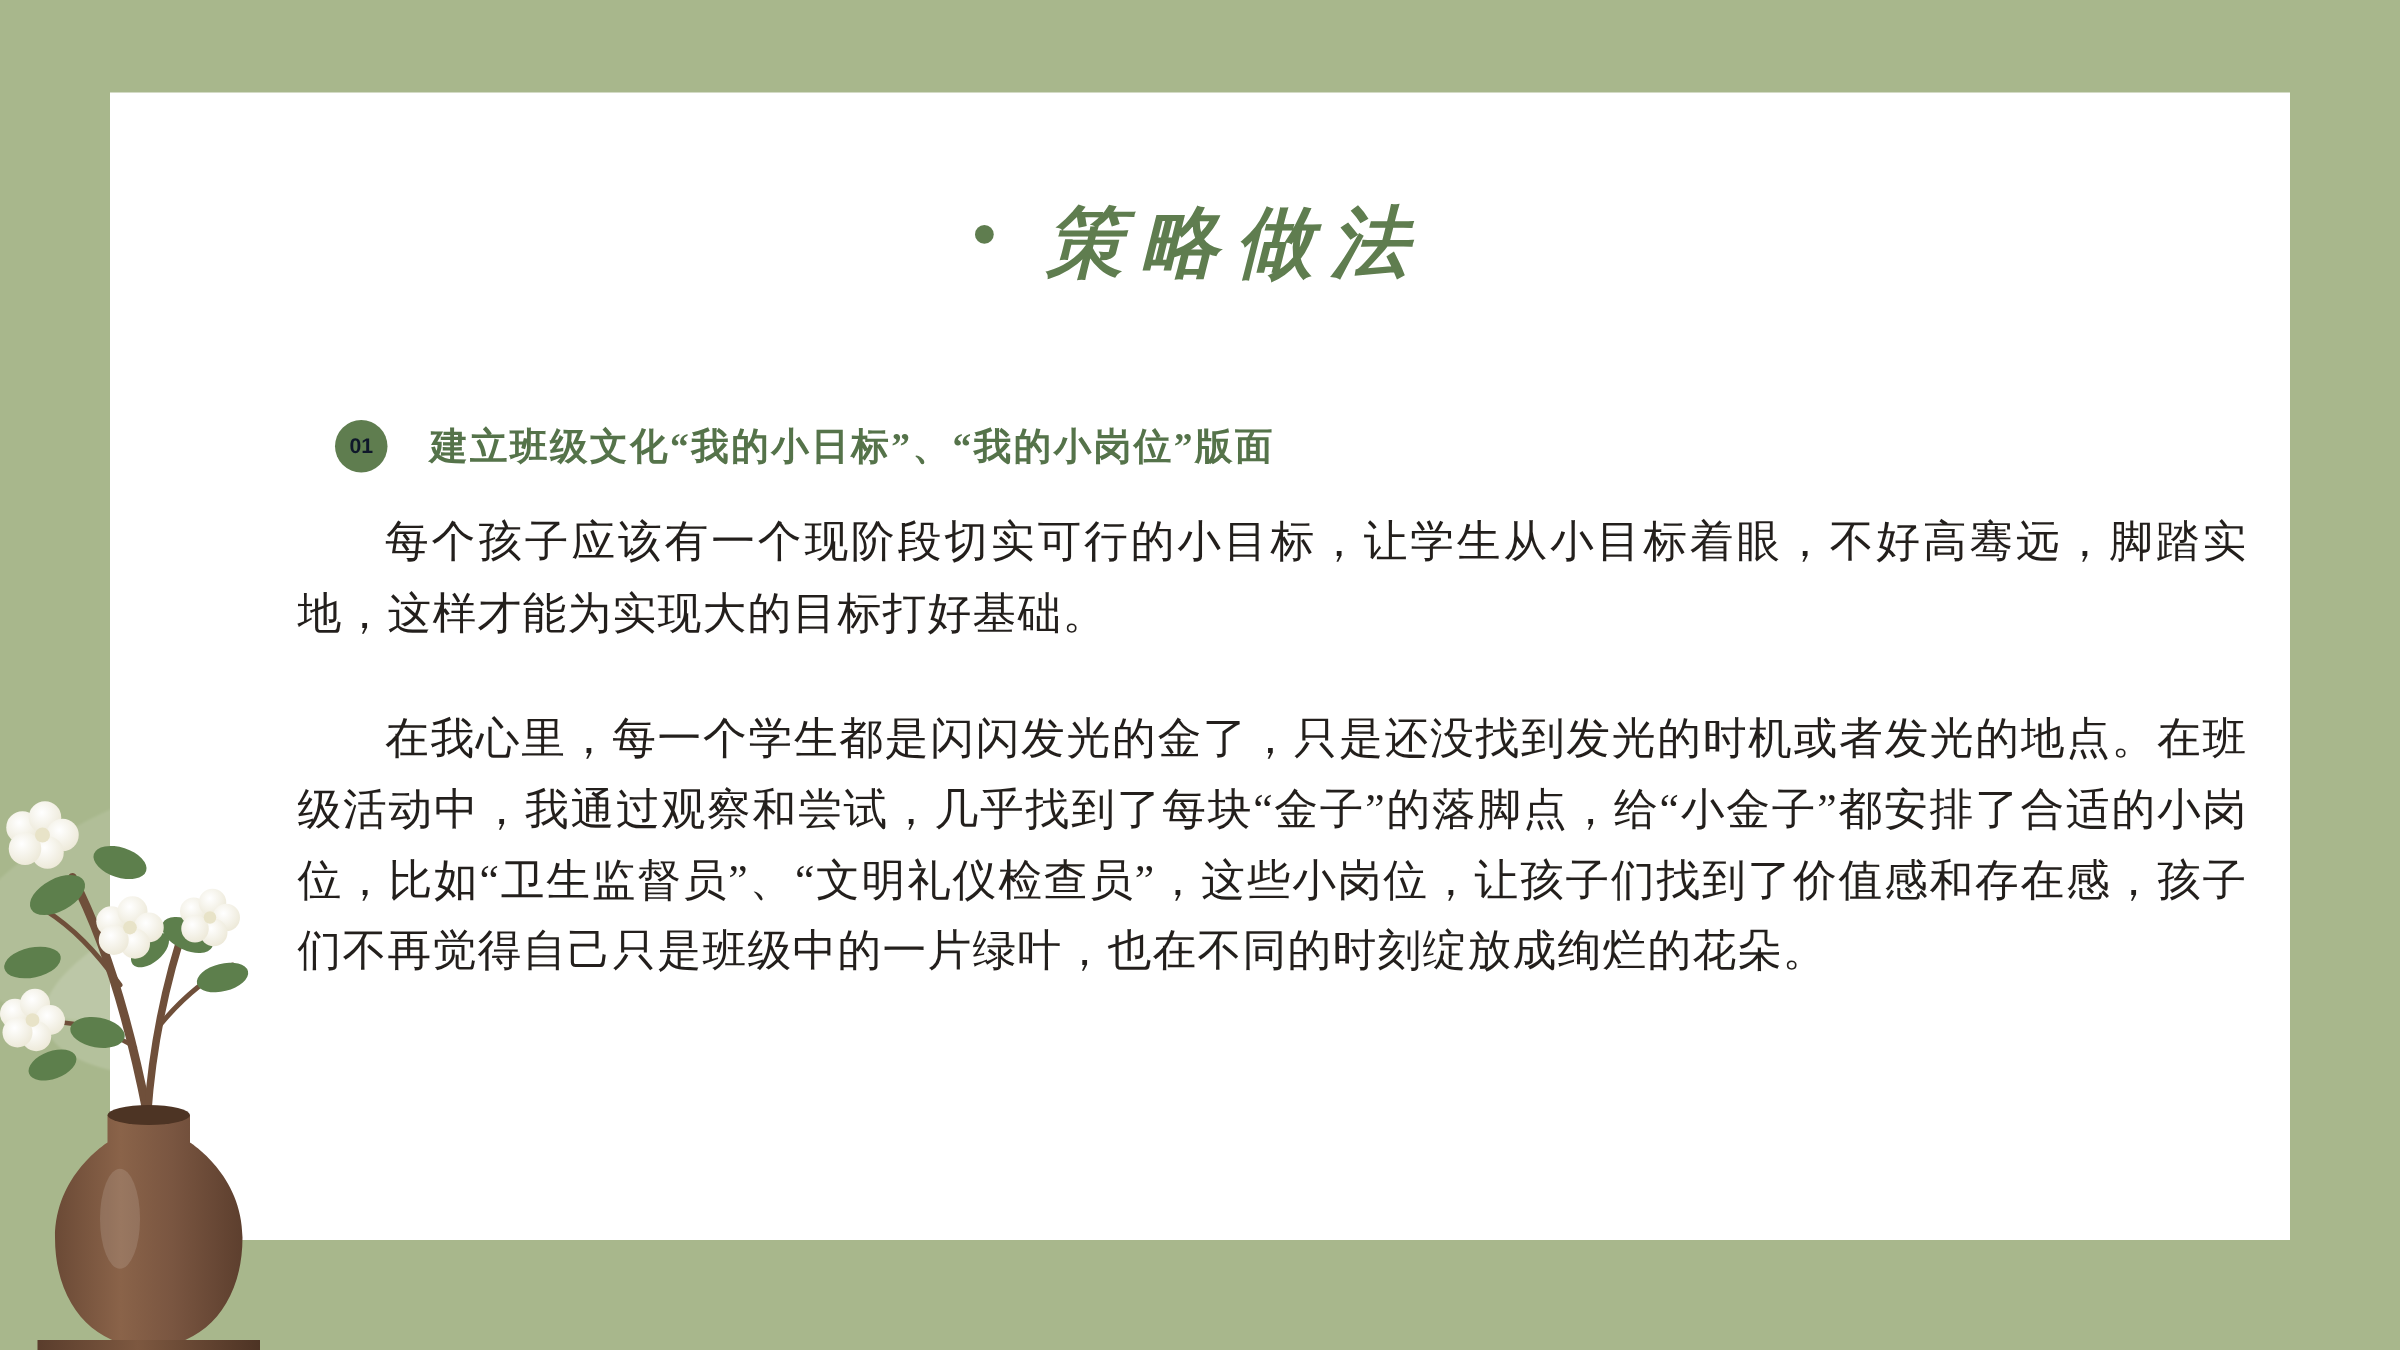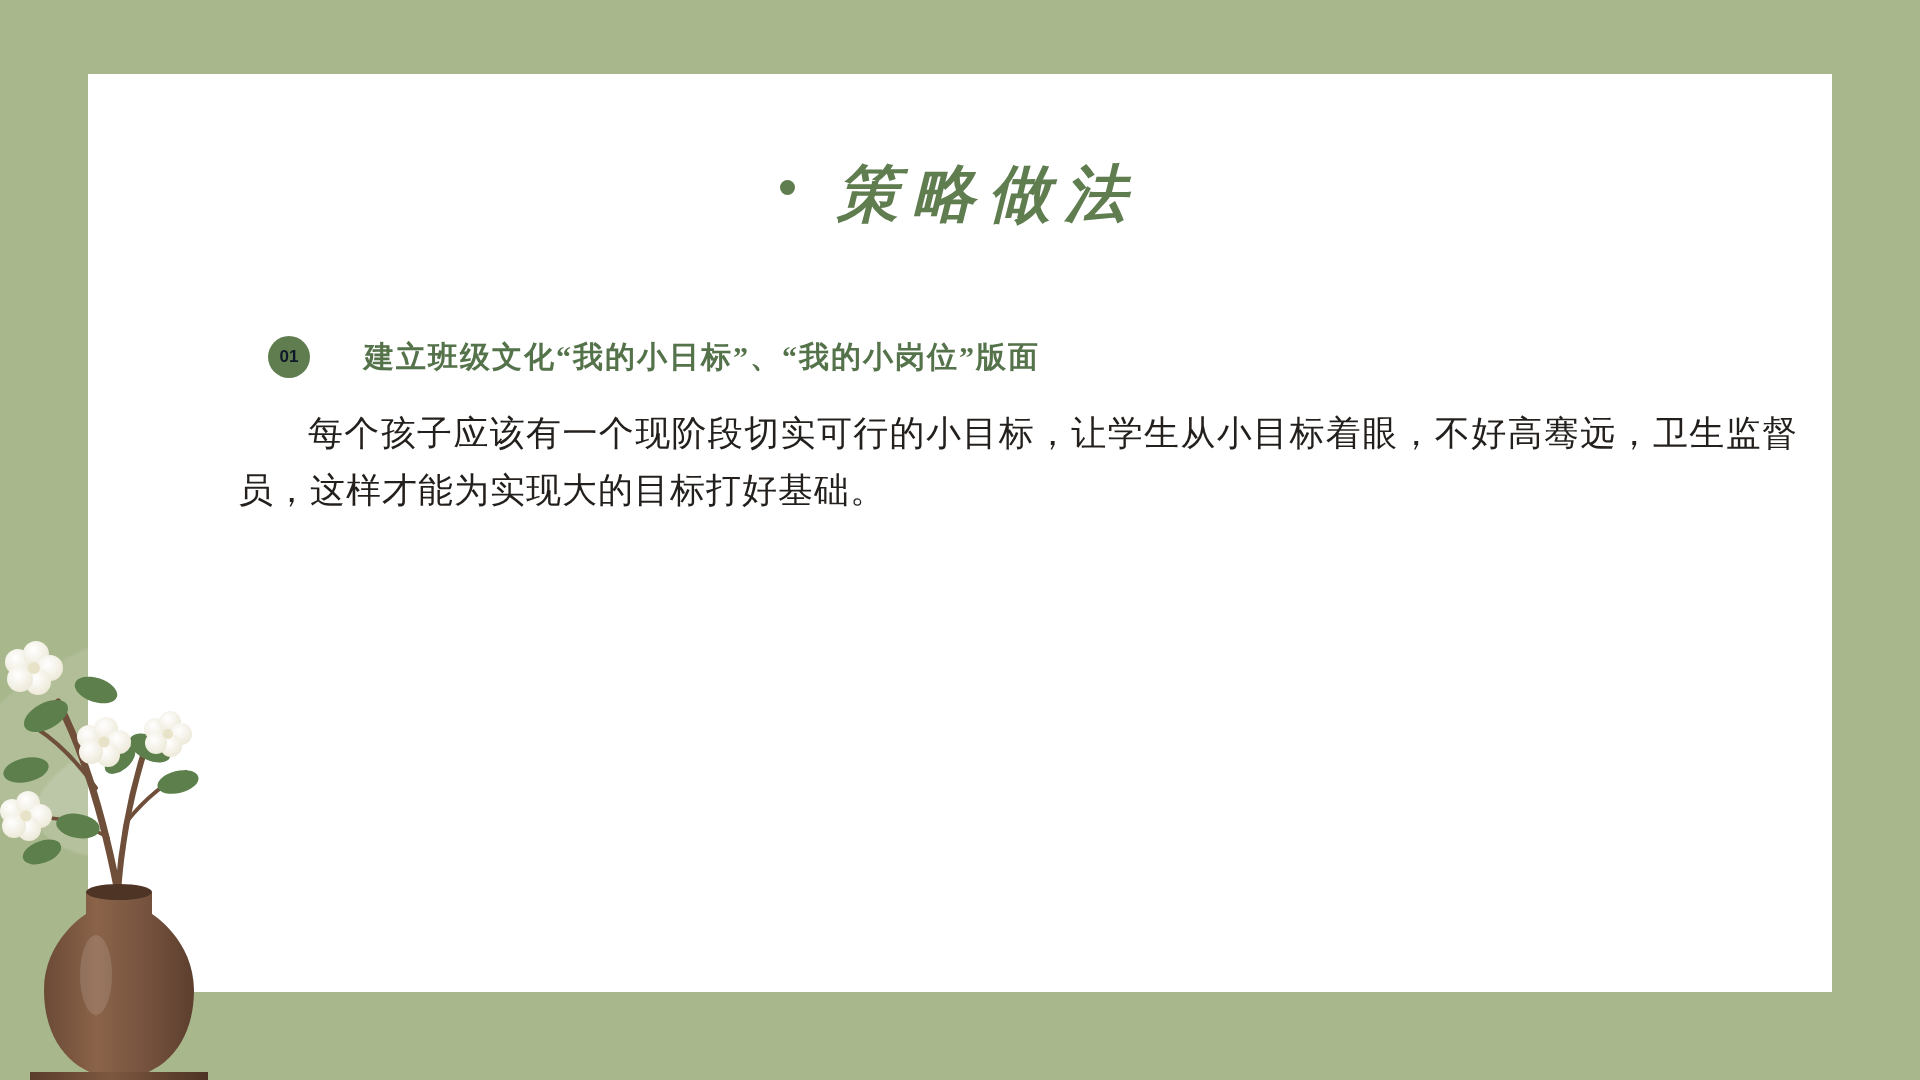--- a/index.html
+++ b/index.html
@@ -88,21 +88,21 @@
     color: #0f172a;
     font-family: "Liberation Sans", sans-serif;
     font-size: 17px;
     font-weight: 700;
     display: flex;
     align-items: center;
     justify-content: center;
     flex: 0 0 auto;
   }
   .sub-text {
-    margin-left: 54px;
+    margin-left: 34px;
     font-size: 30px;
     font-weight: 700;
     color: #55734a;
     letter-spacing: 2px;
     white-space: nowrap;
   }
 
   
   .body {
     position: absolute;
@@ -146,21 +146,22 @@
       <span class="title-bullet"></span>
       <span class="title-text">策略做法</span>
     </div>
 
     <div class="sub-row">
       <div class="badge">01</div>
       <div class="sub-text">建立班级文化“我的小日标”、“我的小岗位”版面</div>
     </div>
 
     <div class="body">
-      <p class="para">每个孩子应该有一个现阶段切实可行的小目标，让学生从小目标着眼，不好高骞远，卫生监督员，这样才能为实现大的目标打好基础。</p>
+      <p class="para">每个孩子应该有一个现阶段切实可行的小目标，让学生从小目标着眼，不好高骞远，脚踏实地，这样才能为实现大的目标打好基础。</p>
+      <p class="para">在我心里，每一个学生都是闪闪发光的金了，只是还没找到发光的时机或者发光的地点。在班级活动中，我通过观察和尝试，几乎找到了每块“金子”的落脚点，给“小金子”都安排了合适的小岗位，比如“卫生监督员”、“文明礼仪检查员”，这些小岗位，让孩子们找到了价值感和存在感，孩子们不再觉得自己只是班级中的一片绿叶，也在不同的时刻绽放成绚烂的花朵。</p>
     </div>
 
   </div>
 
   <div class="deco">
     <svg width="330" height="560" viewBox="0 0 330 560" xmlns="http://www.w3.org/2000/svg">
       <defs>
         <linearGradient id="vaseGrad" x1="0" y1="0" x2="1" y2="0">
           <stop offset="0%" stop-color="#6b4a36"></stop>
           <stop offset="35%" stop-color="#8a6349"></stop>

